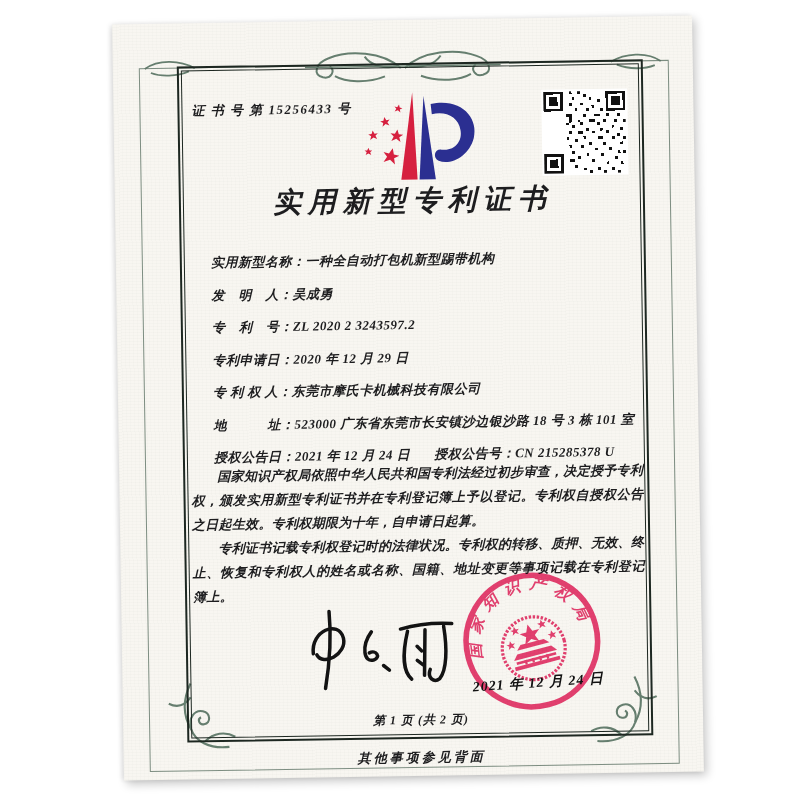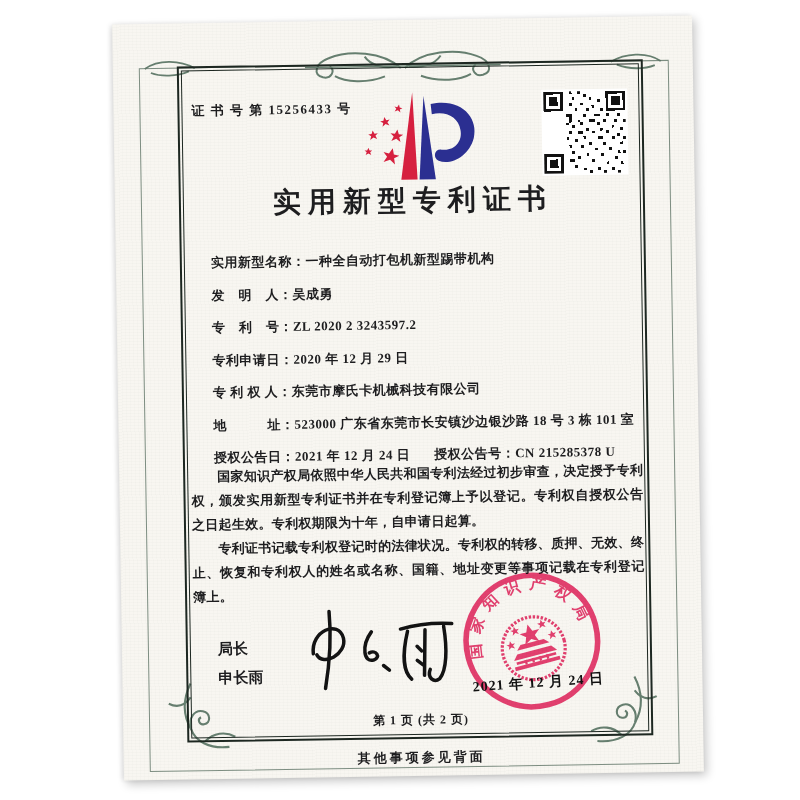--- a/index.html
+++ b/index.html
@@ -1,17 +1,17 @@
 <!DOCTYPE html>
 <html><head>
 <meta charset="utf-8">
 <style>
   html,body{margin:0;padding:0;width:800px;height:800px;background:#ffffff;overflow:hidden;
     font-family:"Liberation Serif","DejaVu Serif",serif;color:#1d1d1f;}
-  .stage{position:relative;width:800px;height:597px;}
+  .stage{position:relative;width:800px;height:597px;font-style:italic;}
   .paper{position:absolute;left:118px;top:20px;width:580px;height:756px;
     background:#f8f6f1;
     background-image:repeating-linear-gradient(0deg,rgba(90,110,95,.025) 0 1px,transparent 1px 3px),
                      repeating-linear-gradient(90deg,rgba(90,110,95,.02) 0 1px,transparent 1px 4px);
     box-shadow:3px 4px 10px rgba(0,0,0,.22), -2px 0 5px rgba(0,0,0,.10);
     transform:rotate(-0.9deg);transform-origin:50% 50%;}
   .abs{position:absolute;}
   .outer-frame{left:26px;top:44px;width:528px;height:702px;border:1px solid #5e7365;opacity:.8;}
   .inner-frame{left:64px;top:43px;width:466px;height:676px;border:2px solid #1d2721;box-sizing:border-box;}
   .inner-frame::before{content:"";position:absolute;inset:2px;border:1px solid #1d2721;}
@@ -135,24 +135,20 @@
         <span><span>授权公告日：</span><span>2021 年 12 月 24 日</span></span>
         <span><span>授权公告号：</span><span>CN 215285378 U</span></span>
       </div>
     </div>
 
     <div class="abs paragraphs">
       <p>国家知识产权局依照中华人民共和国专利法经过初步审查，决定授予专利权，颁发实用新型专利证书并在专利登记簿上予以登记。专利权自授权公告之日起生效。专利权期限为十年，自申请日起算。</p>
       <p>专利证书记载专利权登记时的法律状况。专利权的转移、质押、无效、终止、恢复和专利权人的姓名或名称、国籍、地址变更等事项记载在专利登记簿上。</p>
     </div>
 
-    <div class="abs signer">
-      <div>局长</div>
-      <div>申长雨</div>
-    </div>
 
     <svg class="abs signature" viewBox="0 0 150 75">
       <g fill="none" stroke="#131313" stroke-width="3" stroke-linecap="round">
         <path d="M20,42 C18,22 42,13 46,29 C49,43 28,53 23,43"></path>
         <path d="M34,6 C36,30 33,55 30,72"></path>
         <path d="M70,24 C61,36 63,51 72,48 C78,46 74,39 68,42"></path>
         <path d="M80,53 L85,57"></path>
         <path d="M95,22 C110,18 126,17 139,18"></path>
         <path d="M101,24 C96,44 97,59 104,65"></path>
         <path d="M132,20 C135,40 134,58 128,65 C123,69 117,64 120,57"></path>

